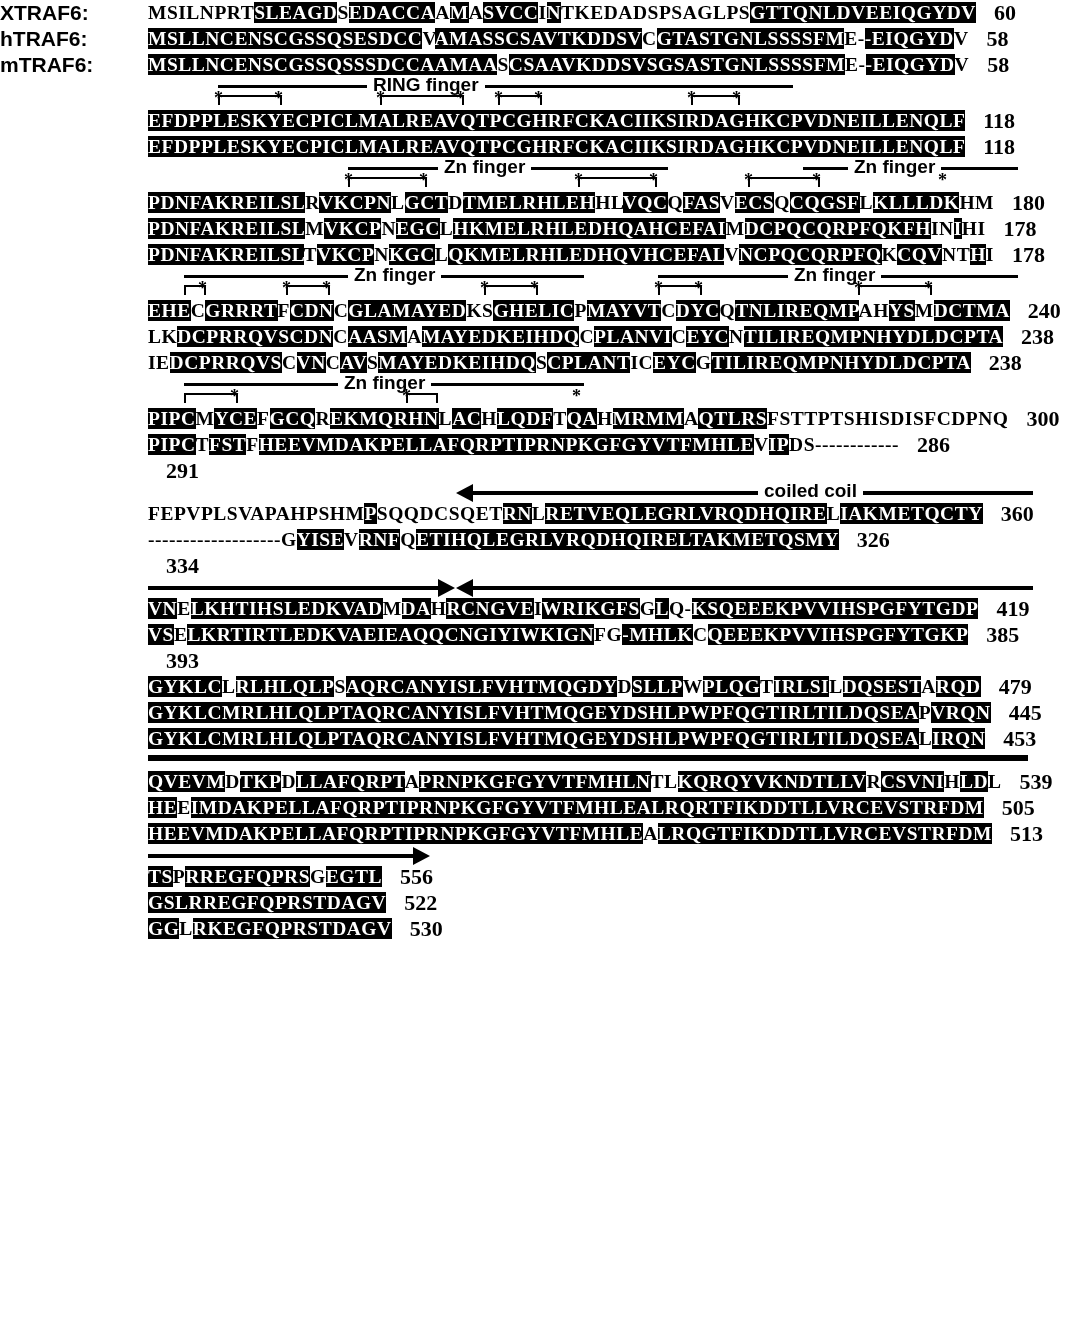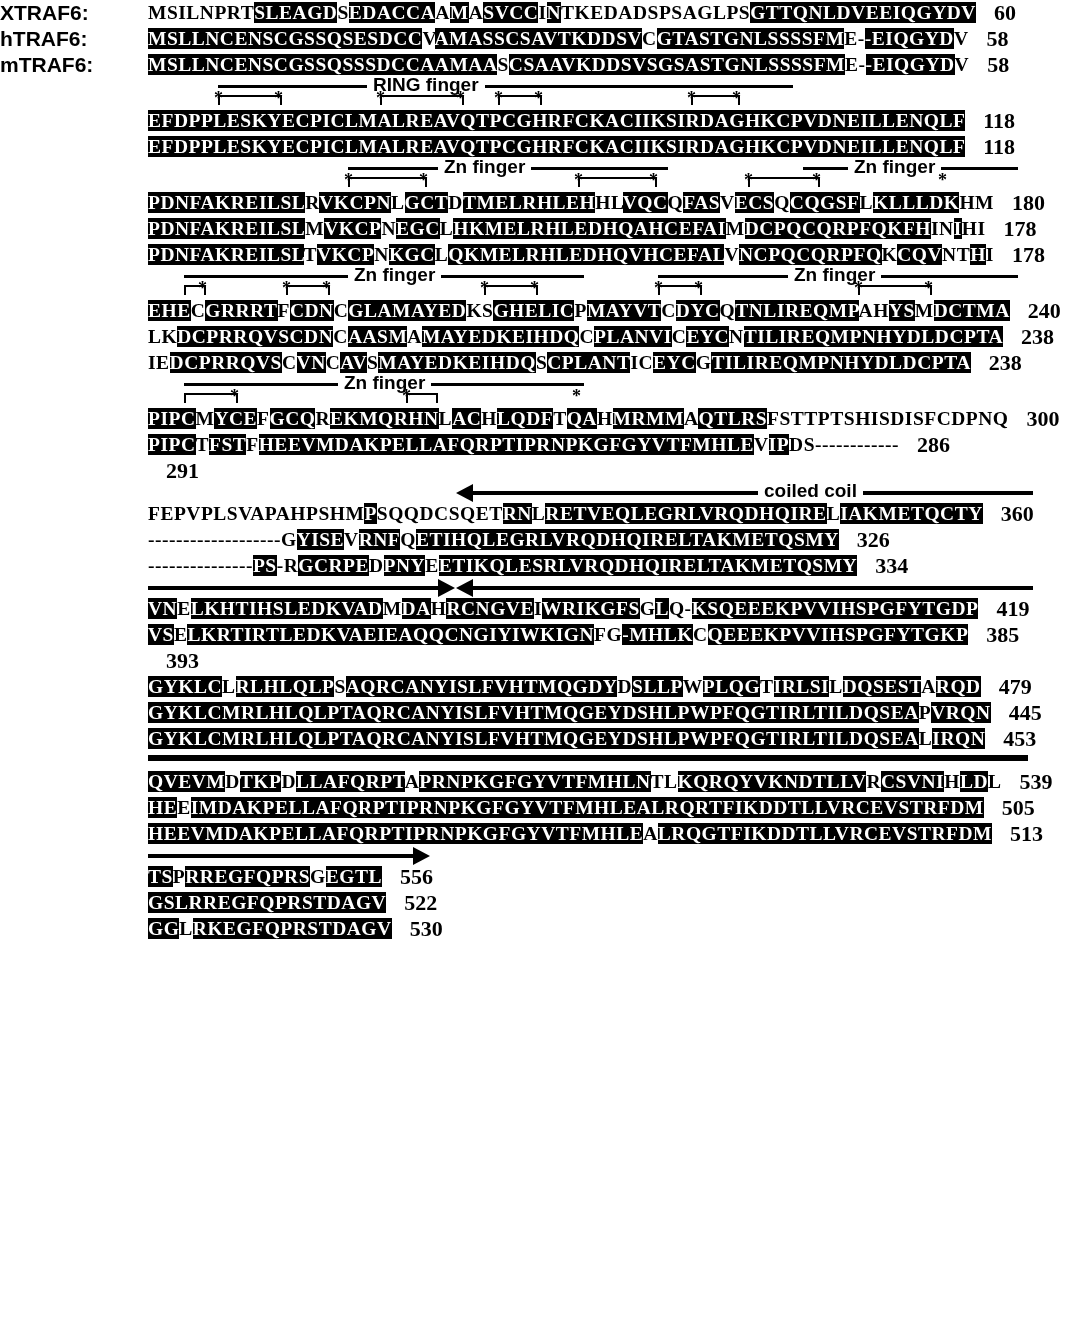--- a/index.html
+++ b/index.html
@@ -331,21 +331,20 @@
         <div class="seq"><span class="n">FEPVPLSVAPAHPSHM</span><span class="h">P</span><span class="n">SQQDCSQET</span><span class="h">RN</span><span class="n">L</span><span class="h">RETVEQLEGRLVRQDHQIRE</span><span class="n">L</span><span class="h">IAKMETQCTY</span></div>
         <div class="num">360</div>
       </div>
       <div class="seq-row">
         <div class="rowlabel blank"></div>
         <div class="seq"><span class="n">-------------------G</span><span class="h">YISE</span><span class="n">V</span><span class="h">RNF</span><span class="n">Q</span><span class="h">ETIHQLEGRLVRQDHQIRELTAKMETQSMY</span></div>
         <div class="num">326</div>
       </div>
       <div class="seq-row">
         <div class="rowlabel blank"></div>
-        <div class="seq"><span class="n">---------------</span><span class="h">PS</span><span class="n">-R</span><span class="h">GCRPE</span><span class="n">D</span><span class="h">PNY</span><span class="n">E</span><span class="h">ETIKQLESRLVRQDHQIRELTAKMETQSMY</span></div>
         <div class="num">334</div>
       </div>
     </div>
     <div class="annot-row">
       <div class="arrow-line" style="left:0px; width:290px;"></div>
       <div class="arrow-head right" style="left:290px;"></div>
       <div class="arrow-line" style="left:325px; width:560px;"></div>
       <div class="arrow-head left" style="left:308px;"></div>
     </div>
   </div>

